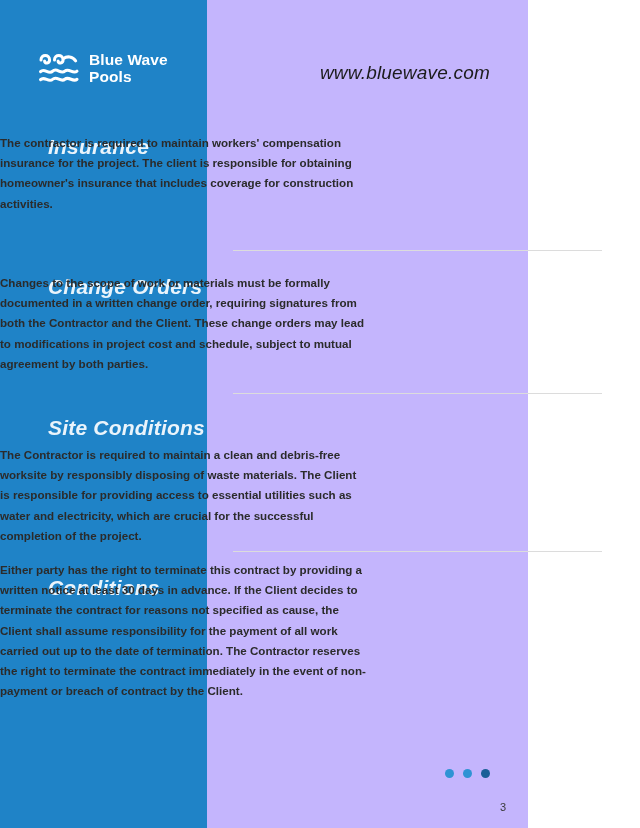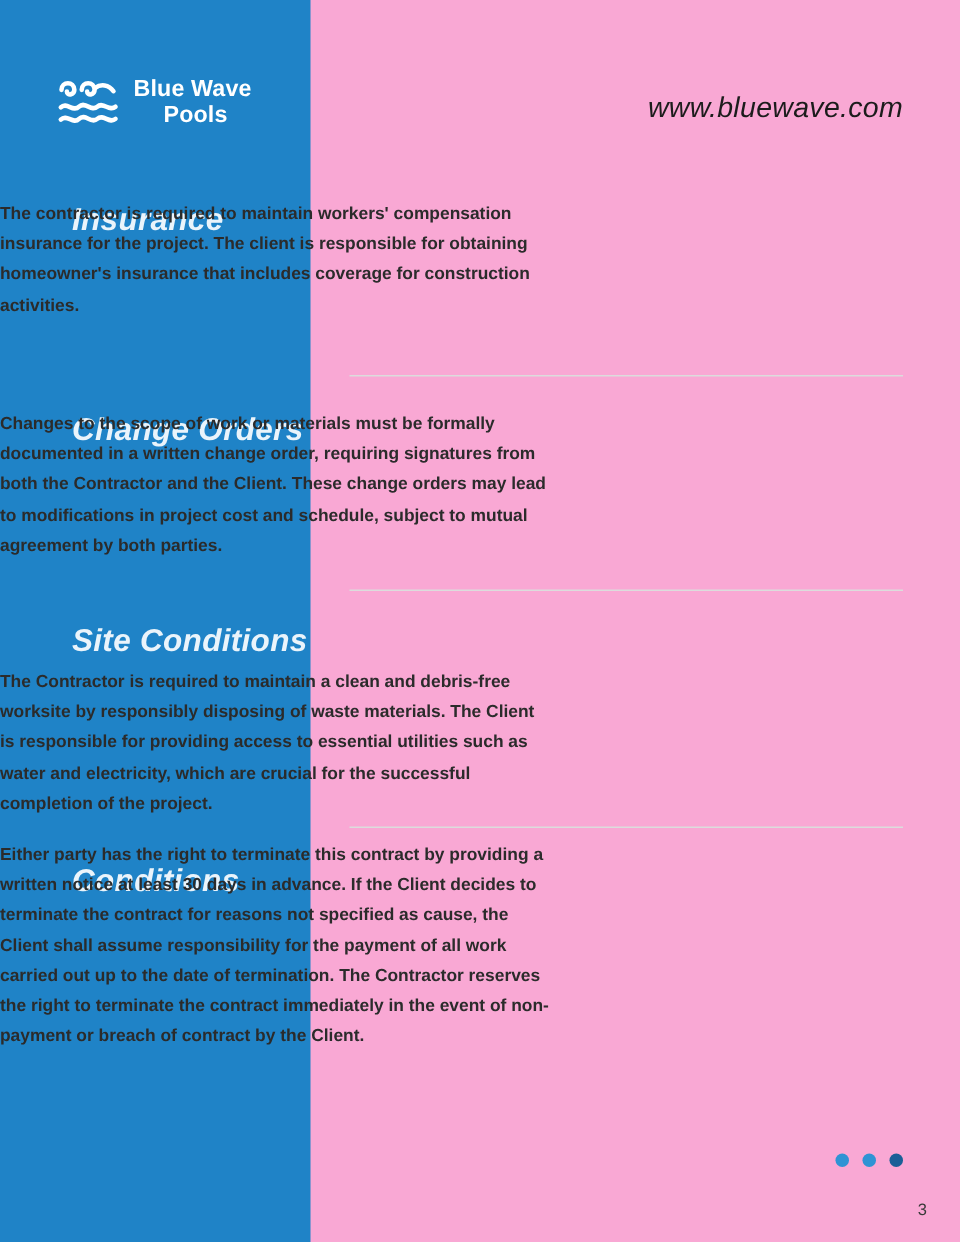--- a/index.html
+++ b/index.html
@@ -9,23 +9,23 @@
   body {
     width: 640px;
     height: 828px;
     background: #ffffff;
     font-family: "Liberation Sans", sans-serif;
     overflow: hidden;
     position: relative;
   }
   .page {
     position: relative;
-    width: 640px;
+    width: 528px;
     height: 828px;
-    background: #f9a8d4;
+    background: #c4b5fd;
   }
   
   .sidebar {
     position: absolute;
     left: 0;
     top: 0;
     width: 207px;
     height: 828px;
     background: #1f83c7;
   }
@@ -42,21 +42,21 @@
     height: 36px;
     flex: 0 0 auto;
   }
   .brand-text {
     color: #ffffff;
     font-weight: bold;
     font-size: 15.5px;
     line-height: 17px;
     letter-spacing: 0.1px;
   }
-  .brand-text .l2 { display: block; margin-left: 20px; }
+  .brand-text .l2 { display: block; }
   
   .side-heading {
     position: absolute;
     left: 48px;
     color: #eaf4fb;
     font-size: 21px;
     font-style: italic;
     font-weight: bold;
     letter-spacing: 0.2px;
     white-space: nowrap;

